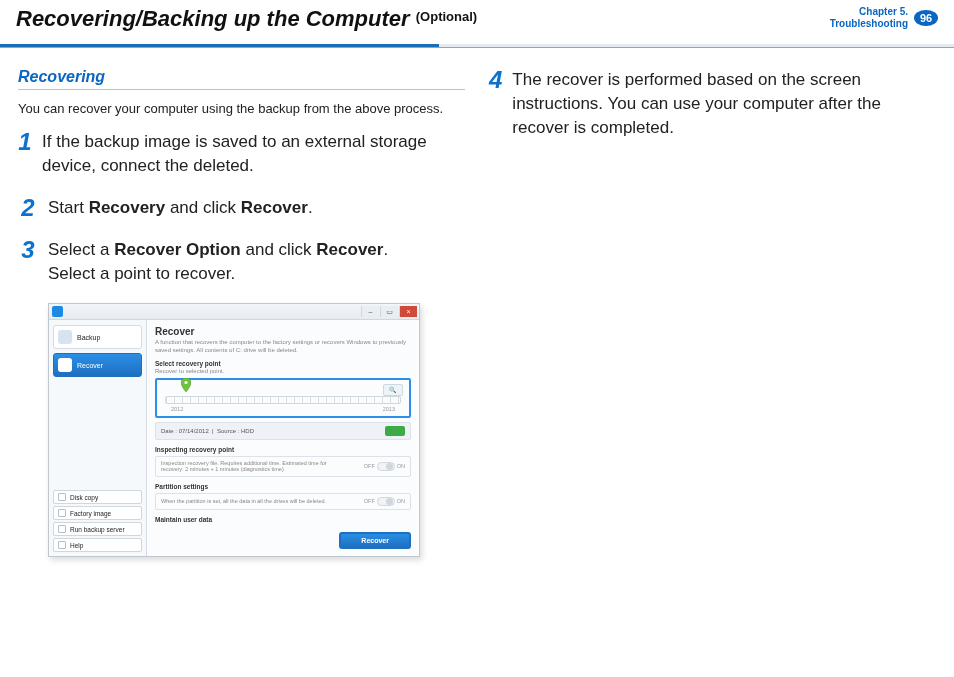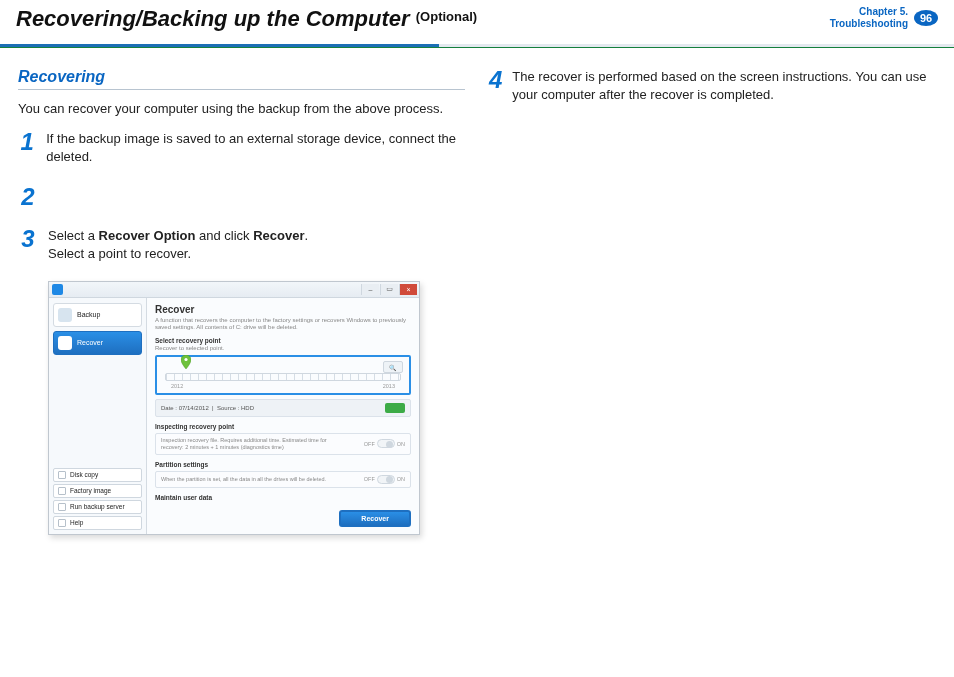--- a/index.html
+++ b/index.html
@@ -1,37 +1,37 @@
 <!DOCTYPE html>
 <html><head>
 <meta charset="utf-8">
 <style>
   * { box-sizing: border-box; margin: 0; padding: 0; }
   body { font-family: "Segoe UI", Arial, sans-serif; width: 954px; height: 677px; background: #fff; color: #222; overflow: hidden; font-size: 13px; }
 
   
-  .header { position: relative; height: 48px; border-bottom: 2px solid #15803d; padding: 6px 16px 0 16px; display: flex; align-items: flex-start; justify-content: space-between; }
+  .header { position: relative; height: 48px; border-bottom: 2px solid #84cc16; padding: 6px 16px 0 16px; display: flex; align-items: flex-start; justify-content: space-between; }
   .header-title { font-size: 22px; font-weight: 800; font-style: italic; color: #111; }
   .header-title .optional { font-size: 13px; font-weight: 700; font-style: normal; vertical-align: 5px; }
   .header-right { display: flex; align-items: center; gap: 6px; margin-left: 33px; }
   .chapter-box { text-align: right; font-size: 10px; font-weight: 700; color: #0a66c2; line-height: 1.15; }
   .page-badge { width: 24px; height: 16px; border-radius: 50%; background: #0a66c2; color: #fff; display: flex; align-items: center; justify-content: center; font-weight: 700; font-size: 11px; }
   .header-underline { position: absolute; left: 0; right: 0; bottom: -1px; height: 3px; background: linear-gradient(to right, #1b6fb5 0 46%, #e3e9ef 46% 100%); }
 
   
   .body-wrap { display: flex; padding: 20px 18px 0 18px; gap: 24px; }
   .col { flex: 1; min-width: 0; }
 
   
   .section-heading { font-weight: 800; font-style: italic; color: #0a66c2; font-size: 16px; margin-bottom: 4px; border-bottom: 1px solid #b8c4d0; padding-bottom: 3px; }
   .intro { font-size: 13px; line-height: 1.4; margin: 10px 0 12px; }
 
   .step { display: flex; gap: 10px; margin-bottom: 18px; }
   .step-num { font-size: 24px; font-weight: 800; font-style: italic; color: #0a73d0; line-height: 1; width: 20px; text-align: center; }
-  .step-text { font-size: 13px; line-height: 1.4; }
+  .step-text { font-size: 17px; line-height: 1.4; }
   .step-text b { font-weight: 700; }
 
   
   .col-right .step { margin-top: 0; }
 
   
   .shot-wrap { margin-left: 30px; width: 372px; border: 1px solid #c0c7cf; box-shadow: 2px 3px 6px rgba(0,0,0,.15); background: #fff; position: relative; }
   .titlebar { height: 16px; background: linear-gradient(#f2f6fa,#e6ecf2); border-bottom: 1px solid #cfd7df; display: flex; align-items: center; justify-content: flex-end; padding: 0 2px; gap: 1px; }
   .tb-icon { position:absolute; left:3px; top:2px; width:11px; height:11px; background:#1e88e5; border-radius:2px; }
   .win-btn { width: 18px; height: 11px; font-size: 7px; display:flex; align-items:center; justify-content:center; color:#555; background:#e9eef3; border-left:1px solid #cfd7df; }
@@ -98,20 +98,23 @@
     <div class="section-heading">Recovering</div>
     <div class="intro">You can recover your computer using the backup from the above process.</div>
 
     <div class="step">
       <div class="step-num">1</div>
       <div class="step-text">If the backup image is saved to an external storage device, connect the deleted.</div>
     </div>
 
     <div class="step">
       <div class="step-num">2</div>
+      <div class="step-text">
+        <span>Start </span><b>Recovery</b><span> and click </span><b>Recover</b><span>.</span>
+      </div>
     </div>
 
     <div class="step">
       <div class="step-num">3</div>
       <div class="step-text">
         <span>Select a </span><b>Recover Option</b><span> and click </span><b>Recover</b><span>.</span><br>
         <span>Select a point to recover.</span>
       </div>
     </div>
 

